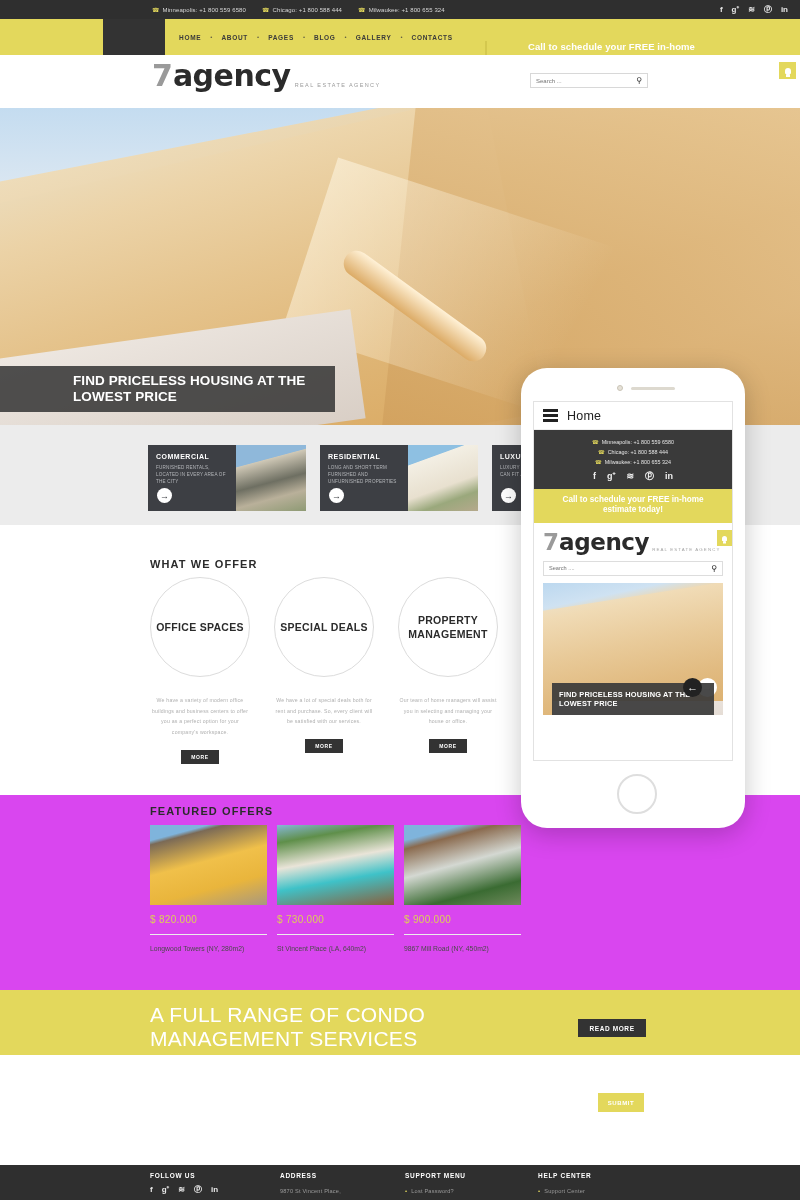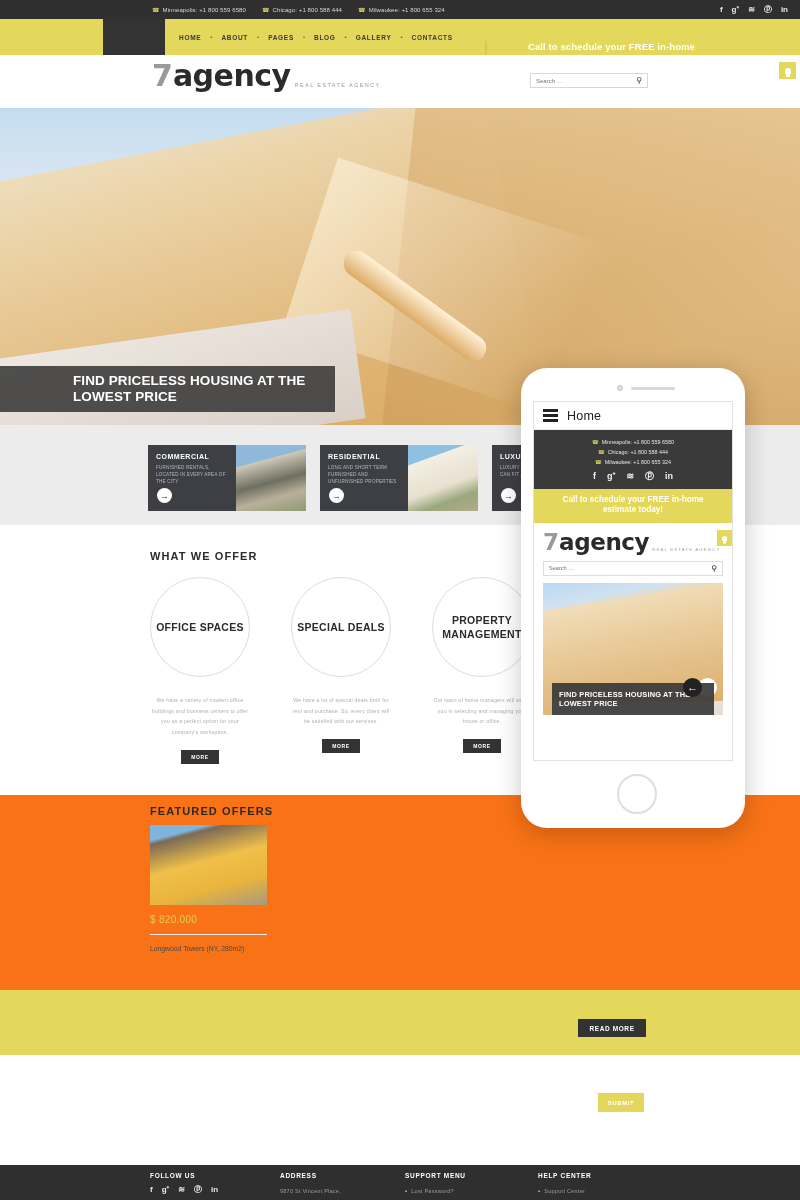--- a/index.html
+++ b/index.html
@@ -90,29 +90,29 @@
   .cat-desc { color: #b4b6ba; font-size: 4.6px; line-height: 1.55; letter-spacing: .2px; }
   .cat-arrow { position: absolute; left: 9px; bottom: 8px; width: 15px; height: 15px; border-radius: 50%; background: #fff; color: #3d3f44; font-size: 9px; display: flex; align-items: center; justify-content: center; font-weight: bold; }
   .cat-img { flex: 1; }
   .img-commercial { background: linear-gradient(165deg,#8fb8da 0%,#8fb8da 26%,#cfc8b6 27%,#6e6f62 55%,#b9b09a 75%,#8e9a74 100%); }
   .img-residential { background: linear-gradient(160deg,#8ec0e2 0%,#8ec0e2 22%,#f3efe4 23%,#e8e0cf 60%,#9aa87c 78%,#b5a98c 100%); }
   .img-luxury { background: linear-gradient(160deg,#9cc6e4 0%,#9cc6e4 25%,#efe7d8 26%,#d8cdb6 70%,#a89c7e 100%); }
 
   
   .offer-sec { position: absolute; top: 525px; left: 0; width: 800px; height: 270px; background: #fff; }
   .sec-title { position: absolute; left: 150px; font-size: 11px; font-weight: bold; color: #2b2b2b; letter-spacing: 1.1px; }
-  .offers { position: absolute; left: 150px; top: 577px; display: flex; gap: 41px; }
+  .offers { position: absolute; left: 150px; top: 577px; display: flex; gap: 24px; }
   .offer { width: 100px; }
   .circle { width: 100px; height: 100px; border-radius: 50%; border: 1px solid #dcdcdc; display: flex; align-items: center; justify-content: center; text-align: center; }
   .circle span { font-size: 10.5px; font-weight: bold; color: #2b2b2b; line-height: 1.35; letter-spacing: .3px; }
   .offer-desc { margin-top: 18px; font-size: 5.2px; color: #b0b0b0; line-height: 2.05; text-align: center; letter-spacing: .2px; }
   .more-btn { margin: 12px auto 0; width: 38px; height: 14px; background: #333; color: #fff; font-size: 5px; font-weight: bold; letter-spacing: .6px; display: flex; align-items: center; justify-content: center; cursor: pointer; }
 
   
-  .feat-sec { position: absolute; top: 795px; left: 0; width: 800px; height: 195px; background: #f97316; }
+  .feat-sec { position: absolute; top: 795px; left: 0; width: 800px; height: 195px; background: #d946ef; }
   .feats { position: absolute; left: 150px; top: 825px; display: flex; gap: 10px; }
   .feat { width: 117px; }
   .feat-img { width: 117px; height: 80px; }
   .f1 { background: linear-gradient(165deg,#7fb4dc 0%,#7fb4dc 14%,#7b6a56 18%,#f0c04a 46%,#e9b53c 72%,#a8987e 100%); }
   .f2 { background: linear-gradient(170deg,#86b8d8 0%,#5f8f4a 18%,#e9e4d8 44%,#3fc2c8 66%,#8a5f3c 100%); }
   .f3 { background: linear-gradient(165deg,#7fb4dc 0%,#7fb4dc 14%,#8a6a4e 22%,#d4d8d2 48%,#3a6b32 78%,#6f8a5c 100%); }
   .f4 { background: linear-gradient(165deg,#8cbee0 0%,#8cbee0 18%,#f2f0ec 30%,#ebe8e2 60%,#b4603c 82%,#c2estyle 100%); }
   .feat-price { font-size: 10px; color: #ddcf56; margin-top: 9px; padding-bottom: 9px; border-bottom: 1px solid #ededed; letter-spacing: .3px; }
   .feat-name { font-size: 6.8px; color: #4a4a4a; margin-top: 9px; line-height: 1.6; }
 
@@ -267,21 +267,21 @@
       <div class="cat-text">
         <div class="cat-title">LUXURY</div>
         <div class="cat-desc">LUXURY APARTMENTS THAT CAN FIT ANY LIFESTYLE</div>
       </div>
       <div class="cat-img img-luxury"></div>
       <div class="cat-arrow">→</div>
     </div>
   </div>
 
   <div class="offer-sec">
-    <div class="sec-title" style="top:25px">WHAT WE OFFER</div>
+    <div class="sec-title" style="top:33px">WHAT WE OFFER</div>
   </div>
   <div class="offers">
     <div class="offer">
       <div class="circle">
         <span>OFFICE SPACES</span>
       </div>
       <div class="offer-desc">We have a variety of modern office buildings and business centers to offer you as a perfect option for your company's workspace.</div>
       <div class="more-btn">MORE</div>
     </div>
     <div class="offer">
@@ -302,23 +302,34 @@
 
   <div class="feat-sec">
     <div class="sec-title" style="top:10px">FEATURED OFFERS</div>
   </div>
   <div class="feats">
     <div class="feat">
       <div class="feat-img f1"></div>
       <div class="feat-price">$ 820.000</div>
       <div class="feat-name">Longwood Towers (NY, 280m2)</div>
     </div>
+    <div class="feat">
+      <div class="feat-img f2"></div>
+      <div class="feat-price">$ 730.000</div>
+      <div class="feat-name">St Vincent Place (LA, 640m2)</div>
+    </div>
+    <div class="feat">
+      <div class="feat-img f3"></div>
+      <div class="feat-price">$ 900.000</div>
+      <div class="feat-name">9867 Mill Road (NY, 450m2)</div>
+    </div>
   </div>
 
   <div class="band"></div>
+  <div class="band-txt">A FULL RANGE OF CONDO MANAGEMENT SERVICES</div>
   <div class="band-btn">READ MORE</div>
 
   <div class="formzone"></div>
   <div class="submit-btn">SUBMIT</div>
 
   <div class="footer"></div>
   <div class="fcols">
     <div style="width:130px">
       <div class="fcol-h">FOLLOW US</div>
       <div class="fsoc">

